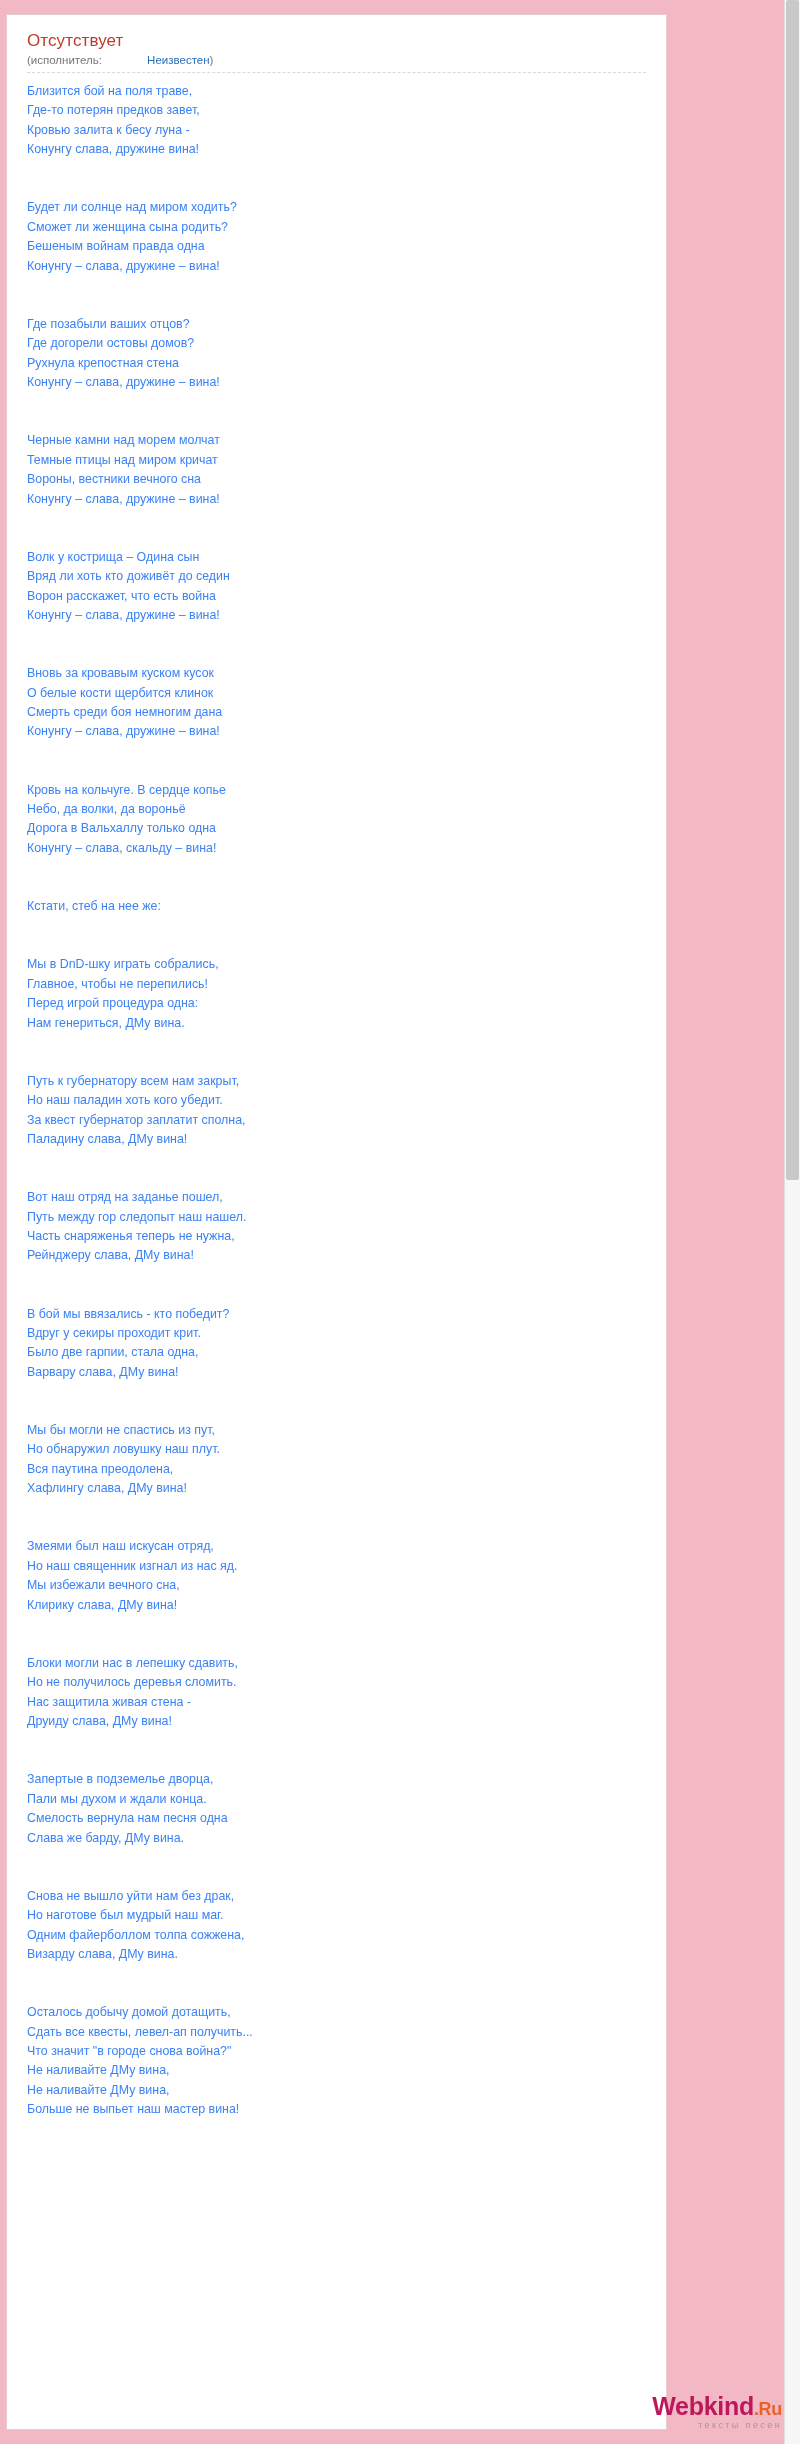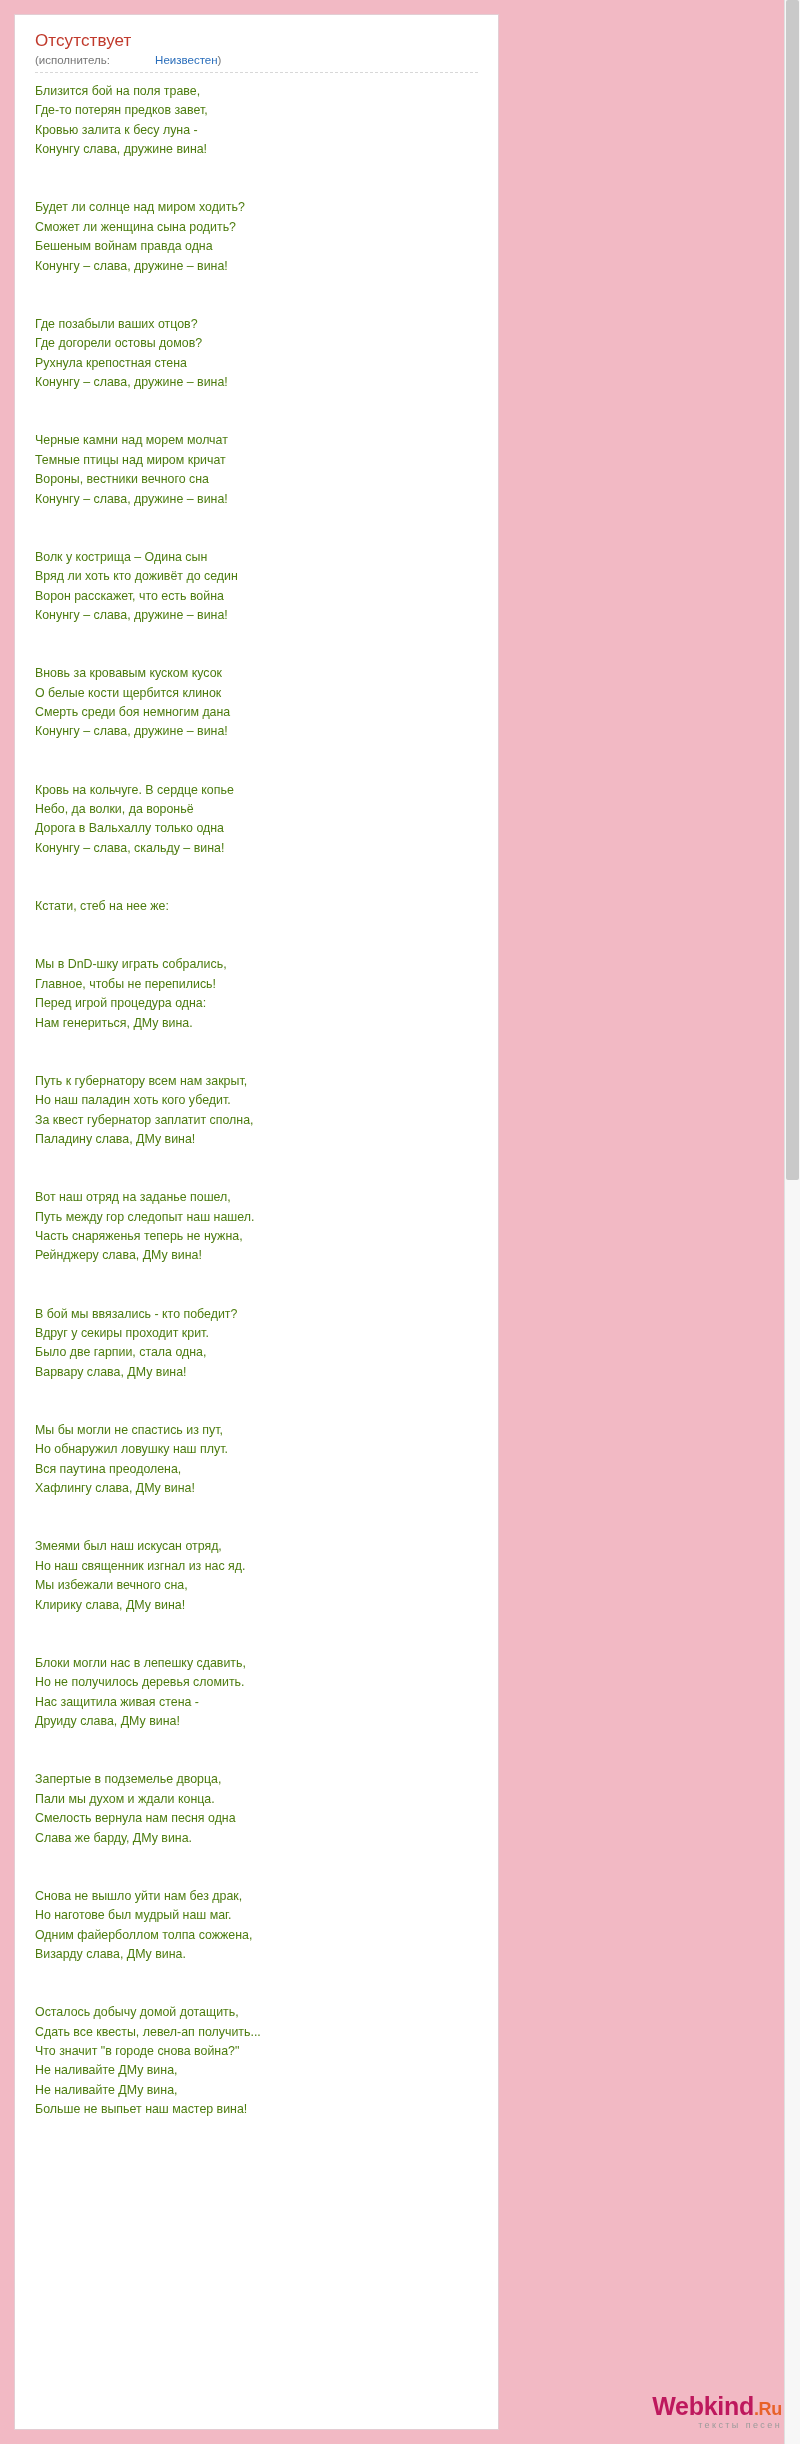--- a/index.html
+++ b/index.html
@@ -9,23 +9,23 @@
     font-family: "Liberation Sans", sans-serif;
   }
   body {
     width: 800px;
     height: 2444px;
     position: relative;
     overflow: hidden;
   }
   .page {
     position: absolute;
-    left: 14px;
+    left: 6px;
     top: 14px;
-    width: 485px;
+    width: 661px;
     height: 2416px;
     background: #ffffff;
     border: 1px solid #e3cdd3;
     box-sizing: border-box;
     overflow: hidden;
   }
   .content {
     padding: 16px 20px 10px 20px;
   }
   .song-title {
@@ -46,21 +46,21 @@
     padding-left: 42px;
   }
   .divider {
     border: 0;
     border-top: 1px dashed #d8d8d8;
     margin: 6px 0 9px 0;
   }
   .lyrics {
     font-size: 12.4px;
     line-height: 19.4px;
-    color: #4d7c0f;
+    color: #3b82f6;
     white-space: pre-wrap;
     font-family: "Liberation Sans", sans-serif;
   }
   .brand {
     position: absolute;
     right: 18px;
     bottom: 14px;
     text-align: right;
     line-height: 1;
     user-select: none;

